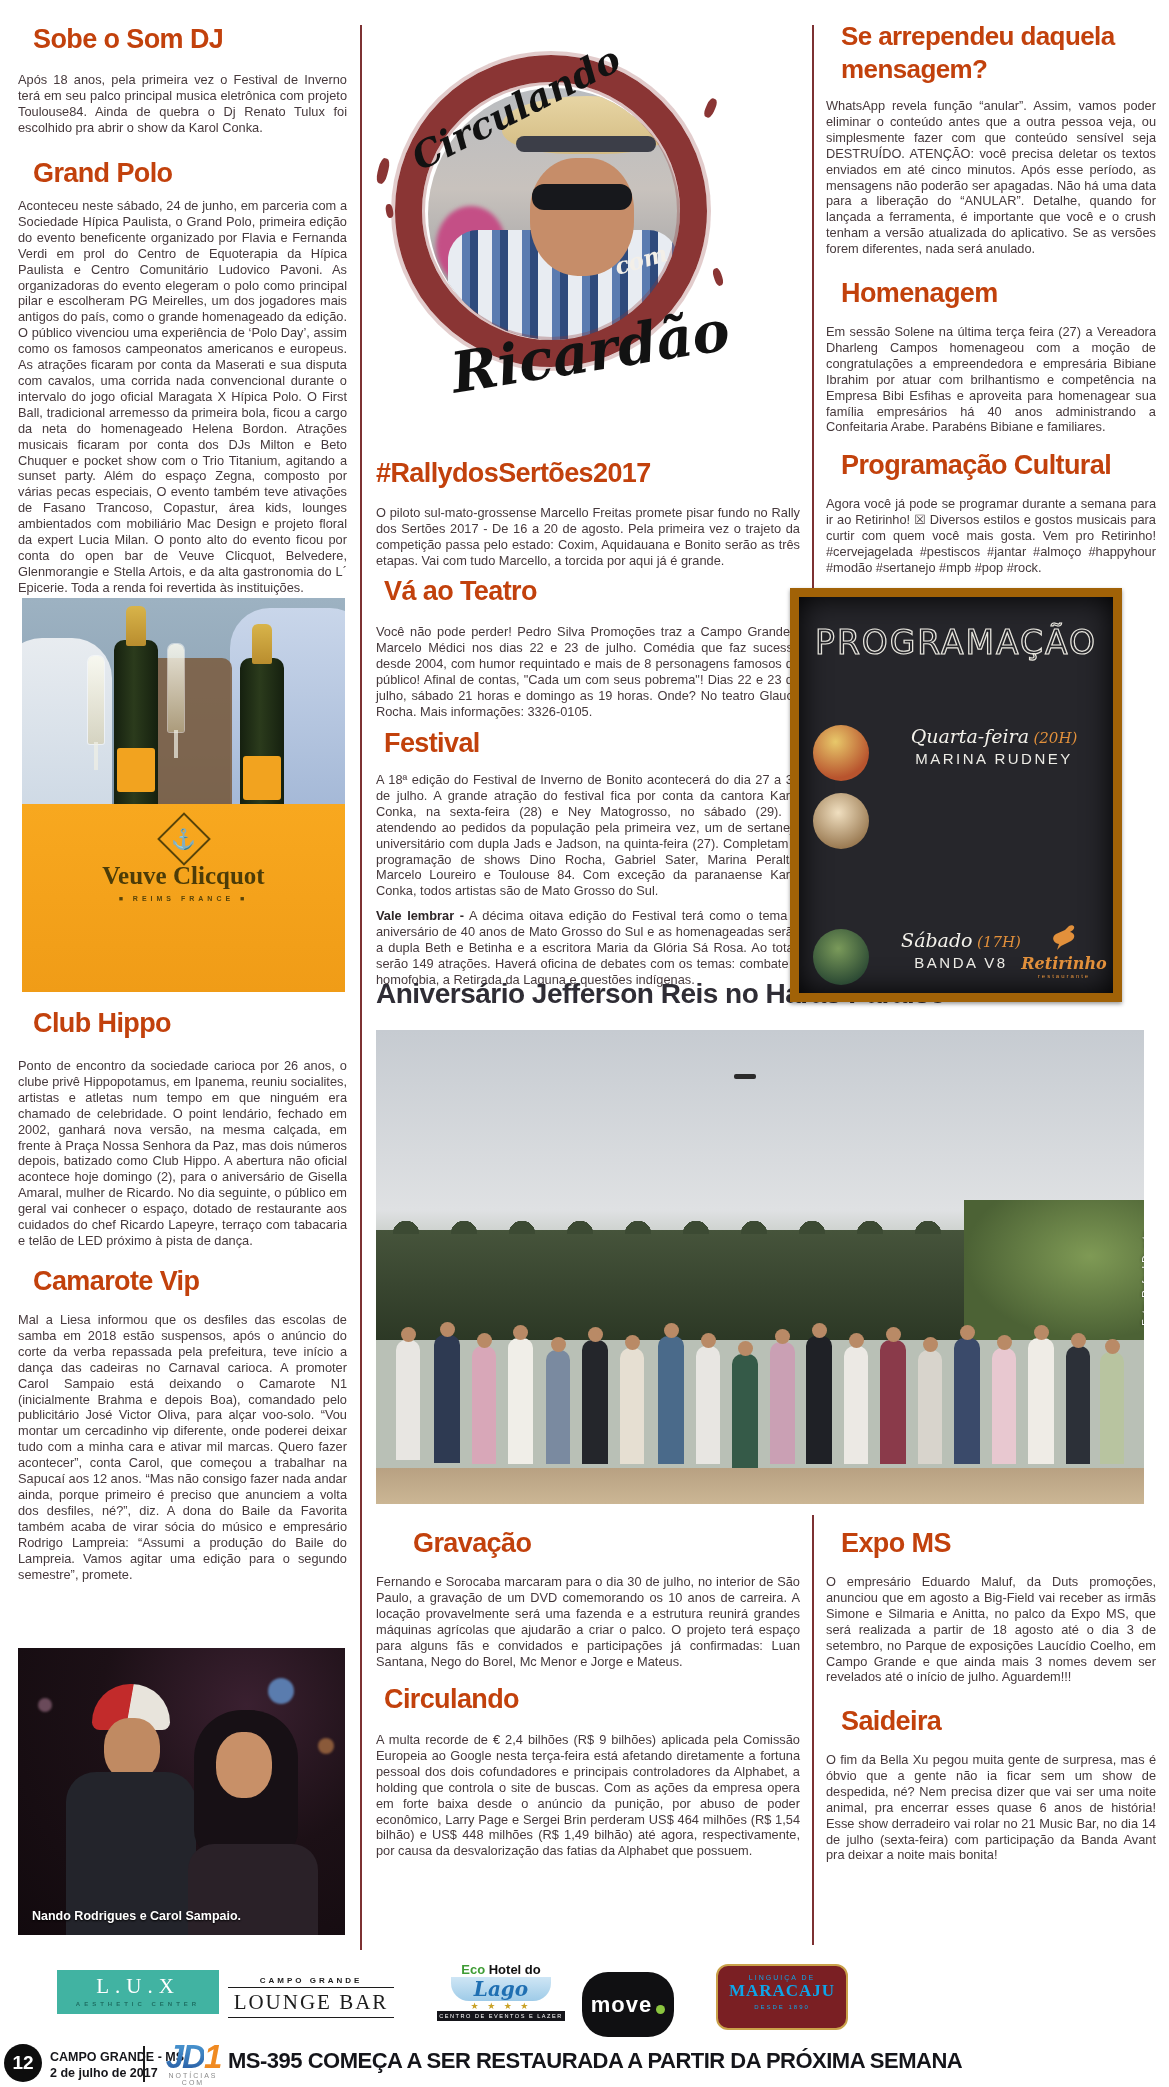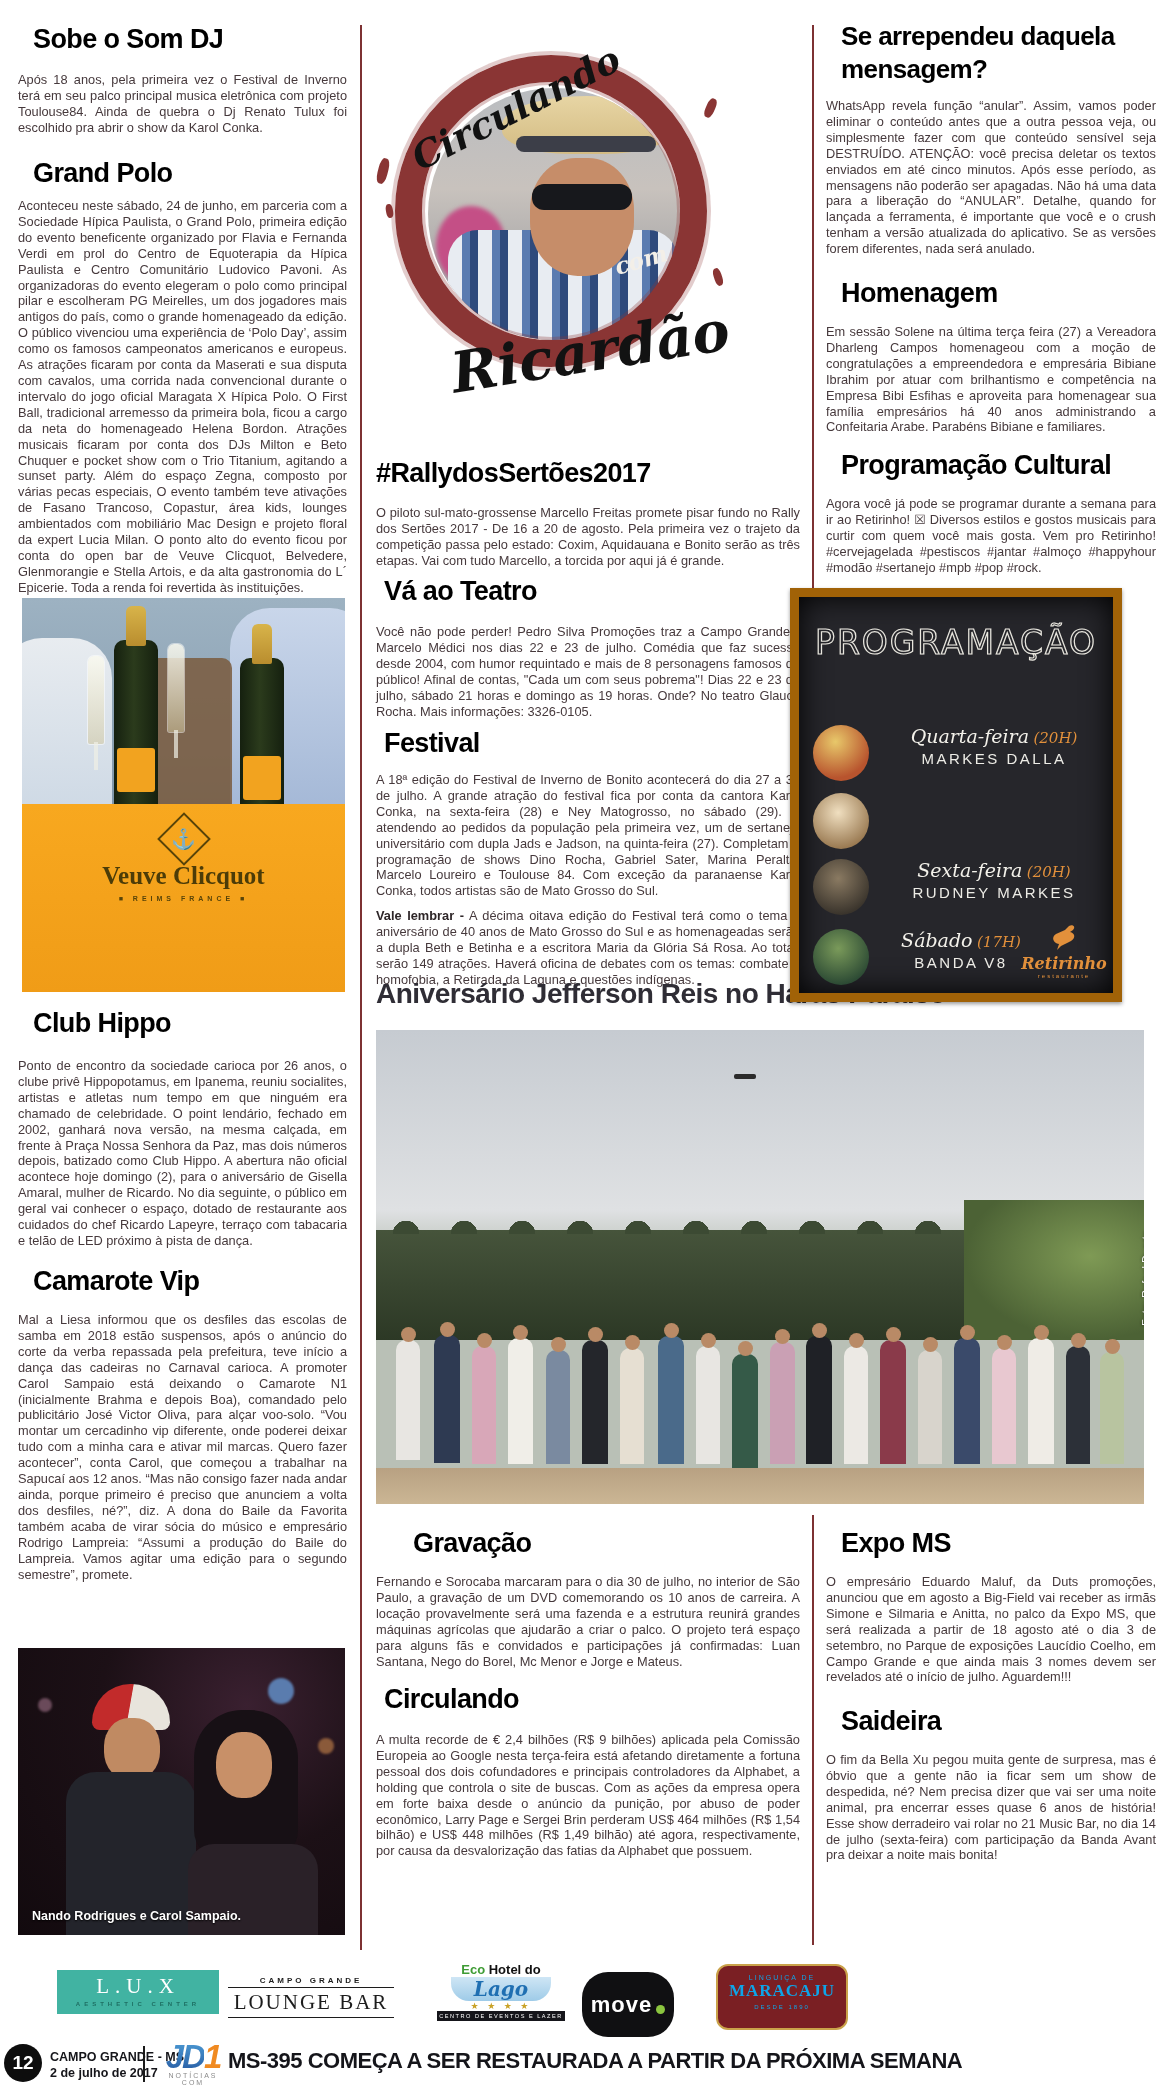--- a/index.html
+++ b/index.html
@@ -1,18 +1,18 @@
 <!DOCTYPE html>
 <html><head>
 <meta charset="utf-8">
 <style>
   html,body{margin:0;padding:0;background:#fff;}
   body{width:1169px;height:2087px;position:relative;font-family:"Liberation Sans",sans-serif;color:#45383b;overflow:hidden;}
   .abs{position:absolute;}
-  .h{position:absolute;font-weight:bold;color:#000000;font-size:27px;letter-spacing:-0.6px;padding-left:15px;white-space:nowrap;}
+  .h{position:absolute;font-weight:bold;color:#c2410c;font-size:27px;letter-spacing:-0.6px;padding-left:15px;white-space:nowrap;}
   .p{position:absolute;font-size:12.8px;line-height:15.9px;text-align:justify;color:#46393c;}
   .divider{position:absolute;width:2px;background:#7d3133;}
   
   .veuve{position:absolute;left:22px;top:598px;width:323px;height:394px;background:linear-gradient(180deg,#9db2c2 0%,#8aa0b2 40%,#7c93a6 55%);overflow:hidden;}
   .veuve .person-l{position:absolute;left:-20px;top:40px;width:110px;height:220px;background:linear-gradient(180deg,#e8ecf0,#c7d4e2);border-radius:40px;}
   .veuve .person-r{position:absolute;right:-25px;top:10px;width:140px;height:230px;background:linear-gradient(180deg,#c9d6ea,#9fb4d4);border-radius:40px;}
   .veuve .chair{position:absolute;left:120px;top:60px;width:90px;height:170px;background:#7a5a3d;border-radius:10px;opacity:.85;}
   .flute{position:absolute;width:16px;height:88px;background:linear-gradient(180deg,rgba(250,250,240,.85),rgba(210,200,160,.55));border-radius:6px 6px 2px 2px;box-shadow:0 0 0 1px rgba(255,255,255,.5);}
   .flute:after{content:"";position:absolute;left:6px;bottom:-26px;width:4px;height:28px;background:rgba(240,240,230,.7);}
   .bottle{position:absolute;width:44px;background:linear-gradient(90deg,#15200f,#2b3b1c 45%,#15200f);border-radius:10px 10px 6px 6px;}
@@ -274,35 +274,28 @@
   <div class="h" style="left:826px;top:450px;">Programação Cultural</div>
   <div class="p" style="left:826px;top:496px;width:330px;">Agora você já pode se programar durante a semana para ir ao Retirinho! ☒ Diversos estilos e gostos musicais para curtir com quem você mais gosta. Vem pro Retirinho! #cervejagelada #pestiscos #jantar #almoço #happyhour #modão #sertanejo #mpb #pop #rock.</div>
 
   <div class="chalk">
     <div class="cb-title1">PROGRAMAÇÃO</div>
 
     <div class="cb-row" style="top:128px;">
       <div class="cb-ava" style="background:radial-gradient(circle at 40% 30%,#e8c86a,#b8542e 70%);"></div>
       <div class="cb-text">
         <div><span class="cb-day">Quarta-feira</span> <span class="cb-time">(20H)</span></div>
-        <div class="cb-artist">MARKES DALLA</div>
+        <div class="cb-artist">MARINA RUDNEY</div>
       </div>
     </div>
 
     <div class="cb-row" style="top:196px;">
       <div class="cb-ava" style="background:radial-gradient(circle at 45% 35%,#f0dfc0,#9a7a52 75%);"></div>
     </div>
 
-    <div class="cb-row" style="top:262px;">
-      <div class="cb-ava" style="background:radial-gradient(circle at 45% 35%,#8a7a62,#3a342c 75%);"></div>
-      <div class="cb-text">
-        <div><span class="cb-day">Sexta-feira</span> <span class="cb-time">(20H)</span></div>
-        <div class="cb-artist">RUDNEY MARKES</div>
-      </div>
-    </div>
 
     <div class="cb-row" style="top:332px;width:230px;">
       <div class="cb-ava" style="background:radial-gradient(circle at 45% 35%,#7a9a5a,#2c4a34 75%);"></div>
       <div class="cb-text" style="margin-left:66px;">
         <div><span class="cb-day">Sábado</span> <span class="cb-time">(17H)</span></div>
         <div class="cb-artist">BANDA V8</div>
       </div>
     </div>
 
     <div class="ret-logo">

